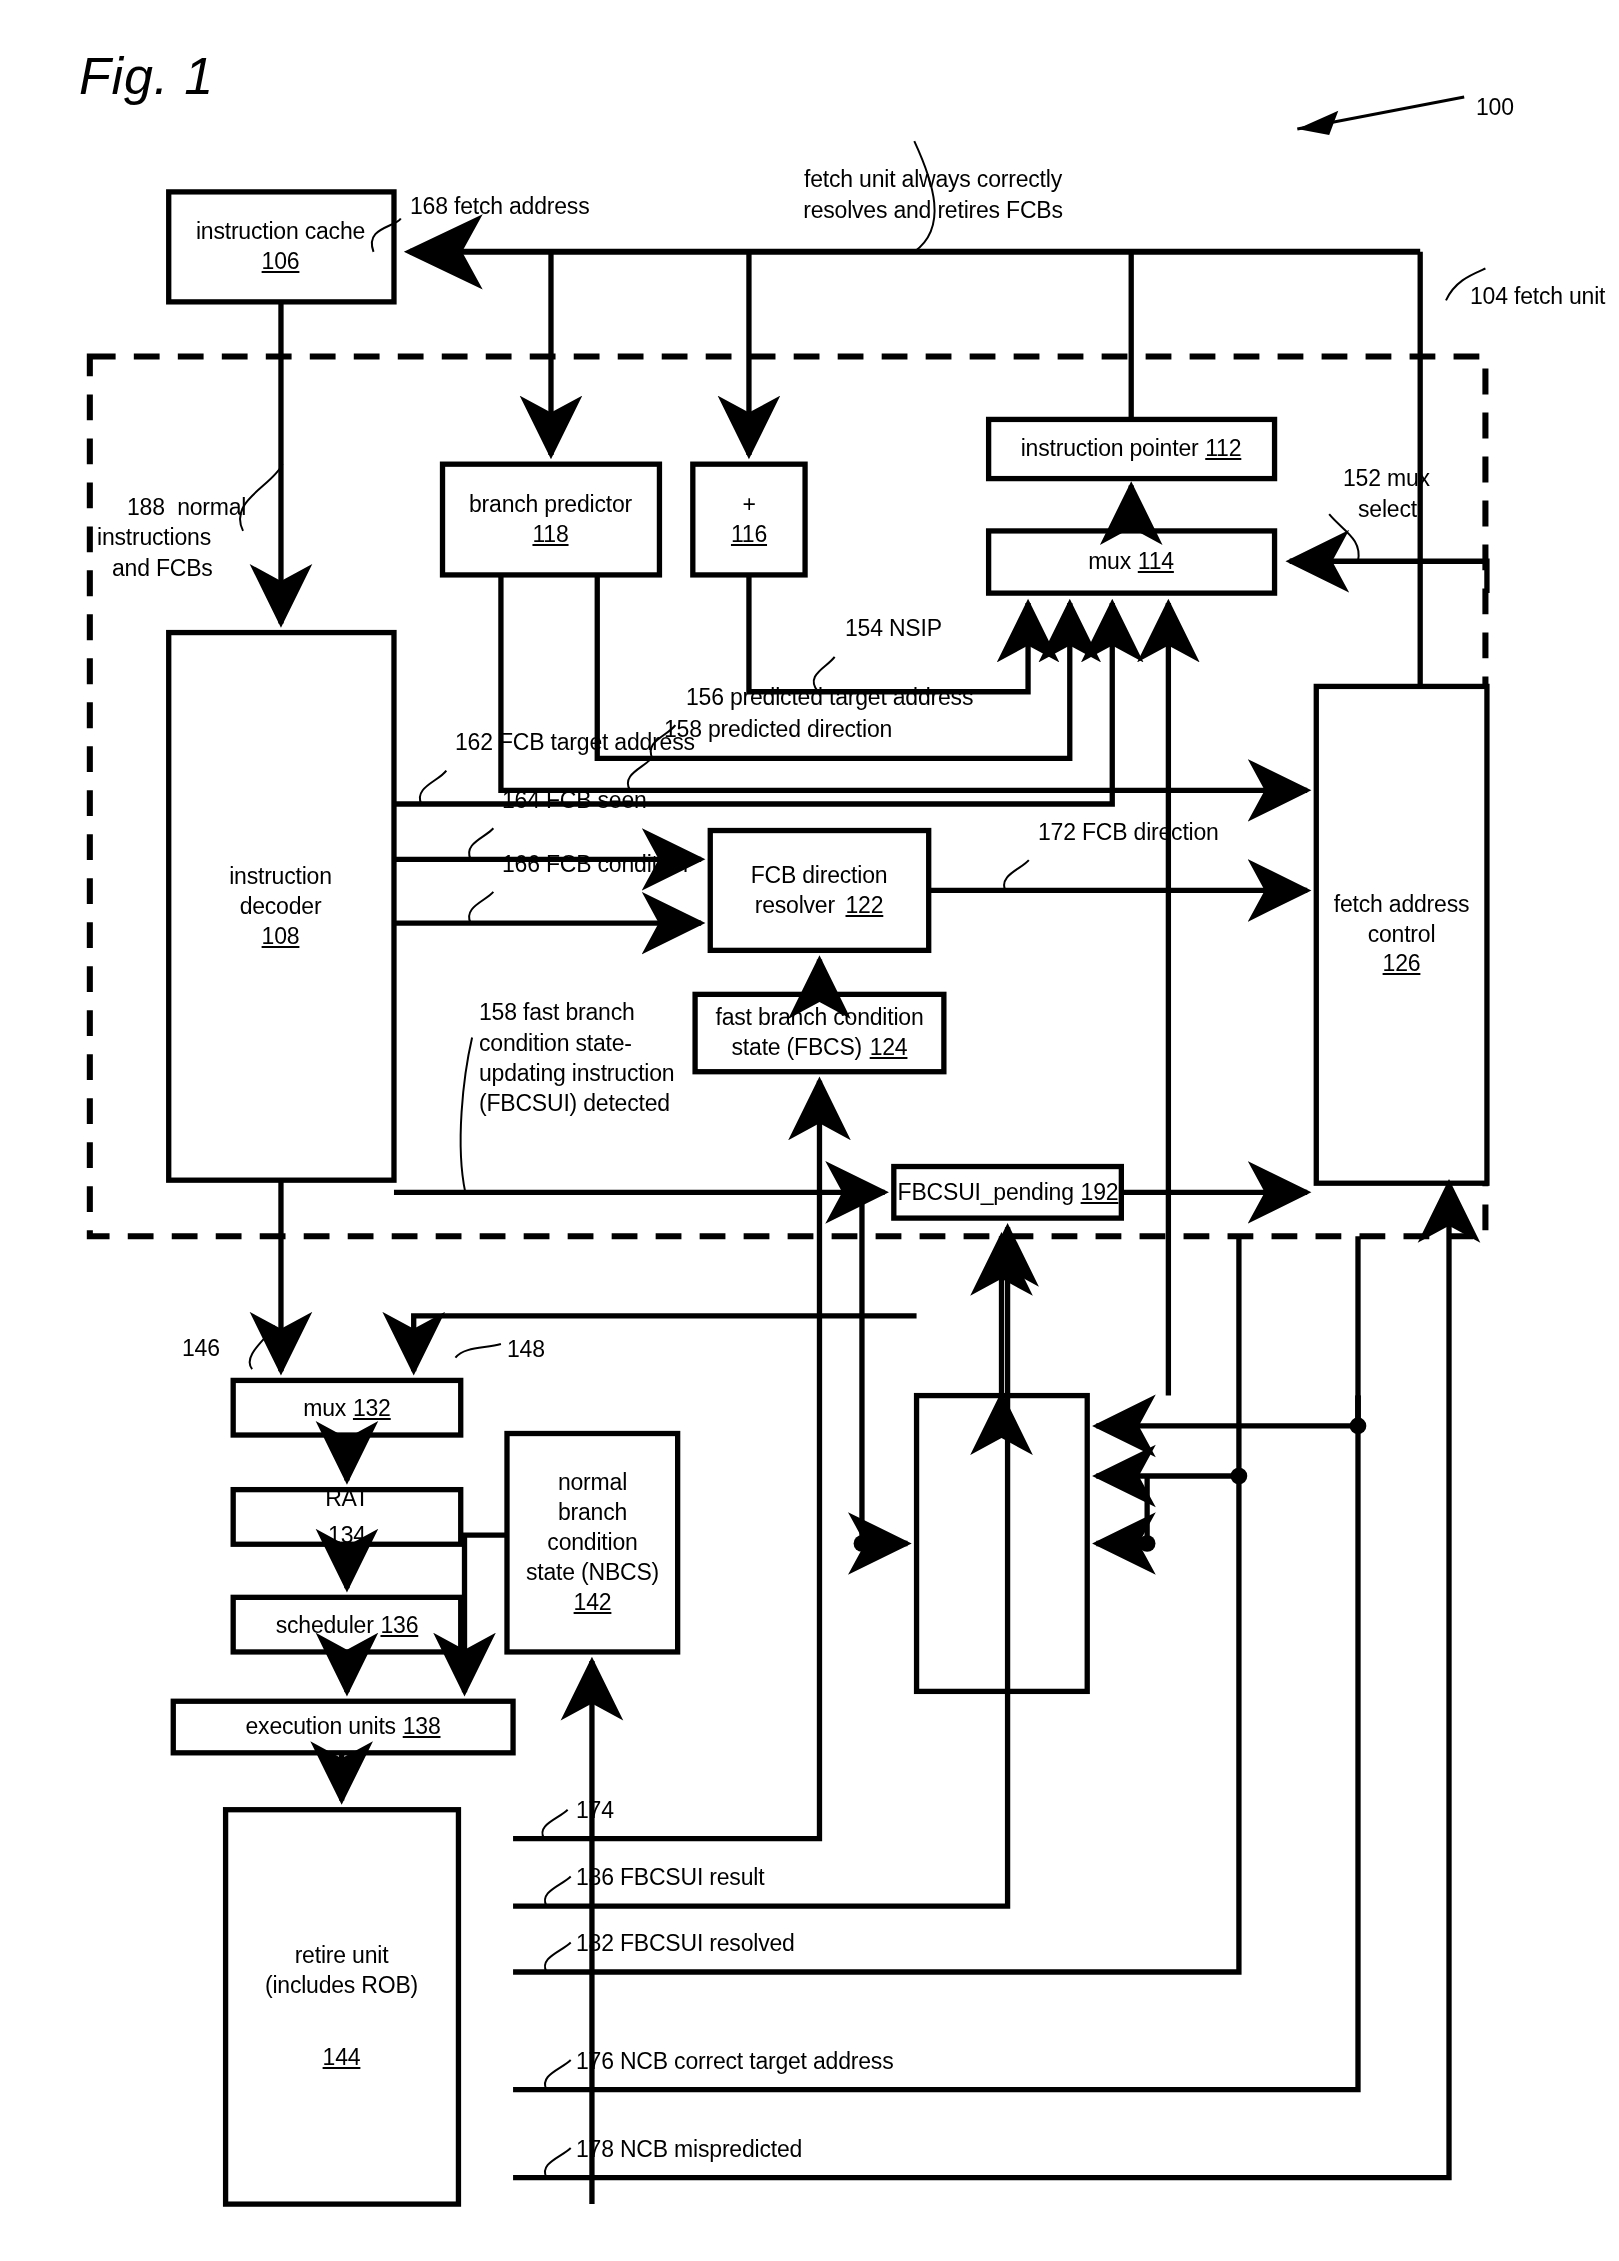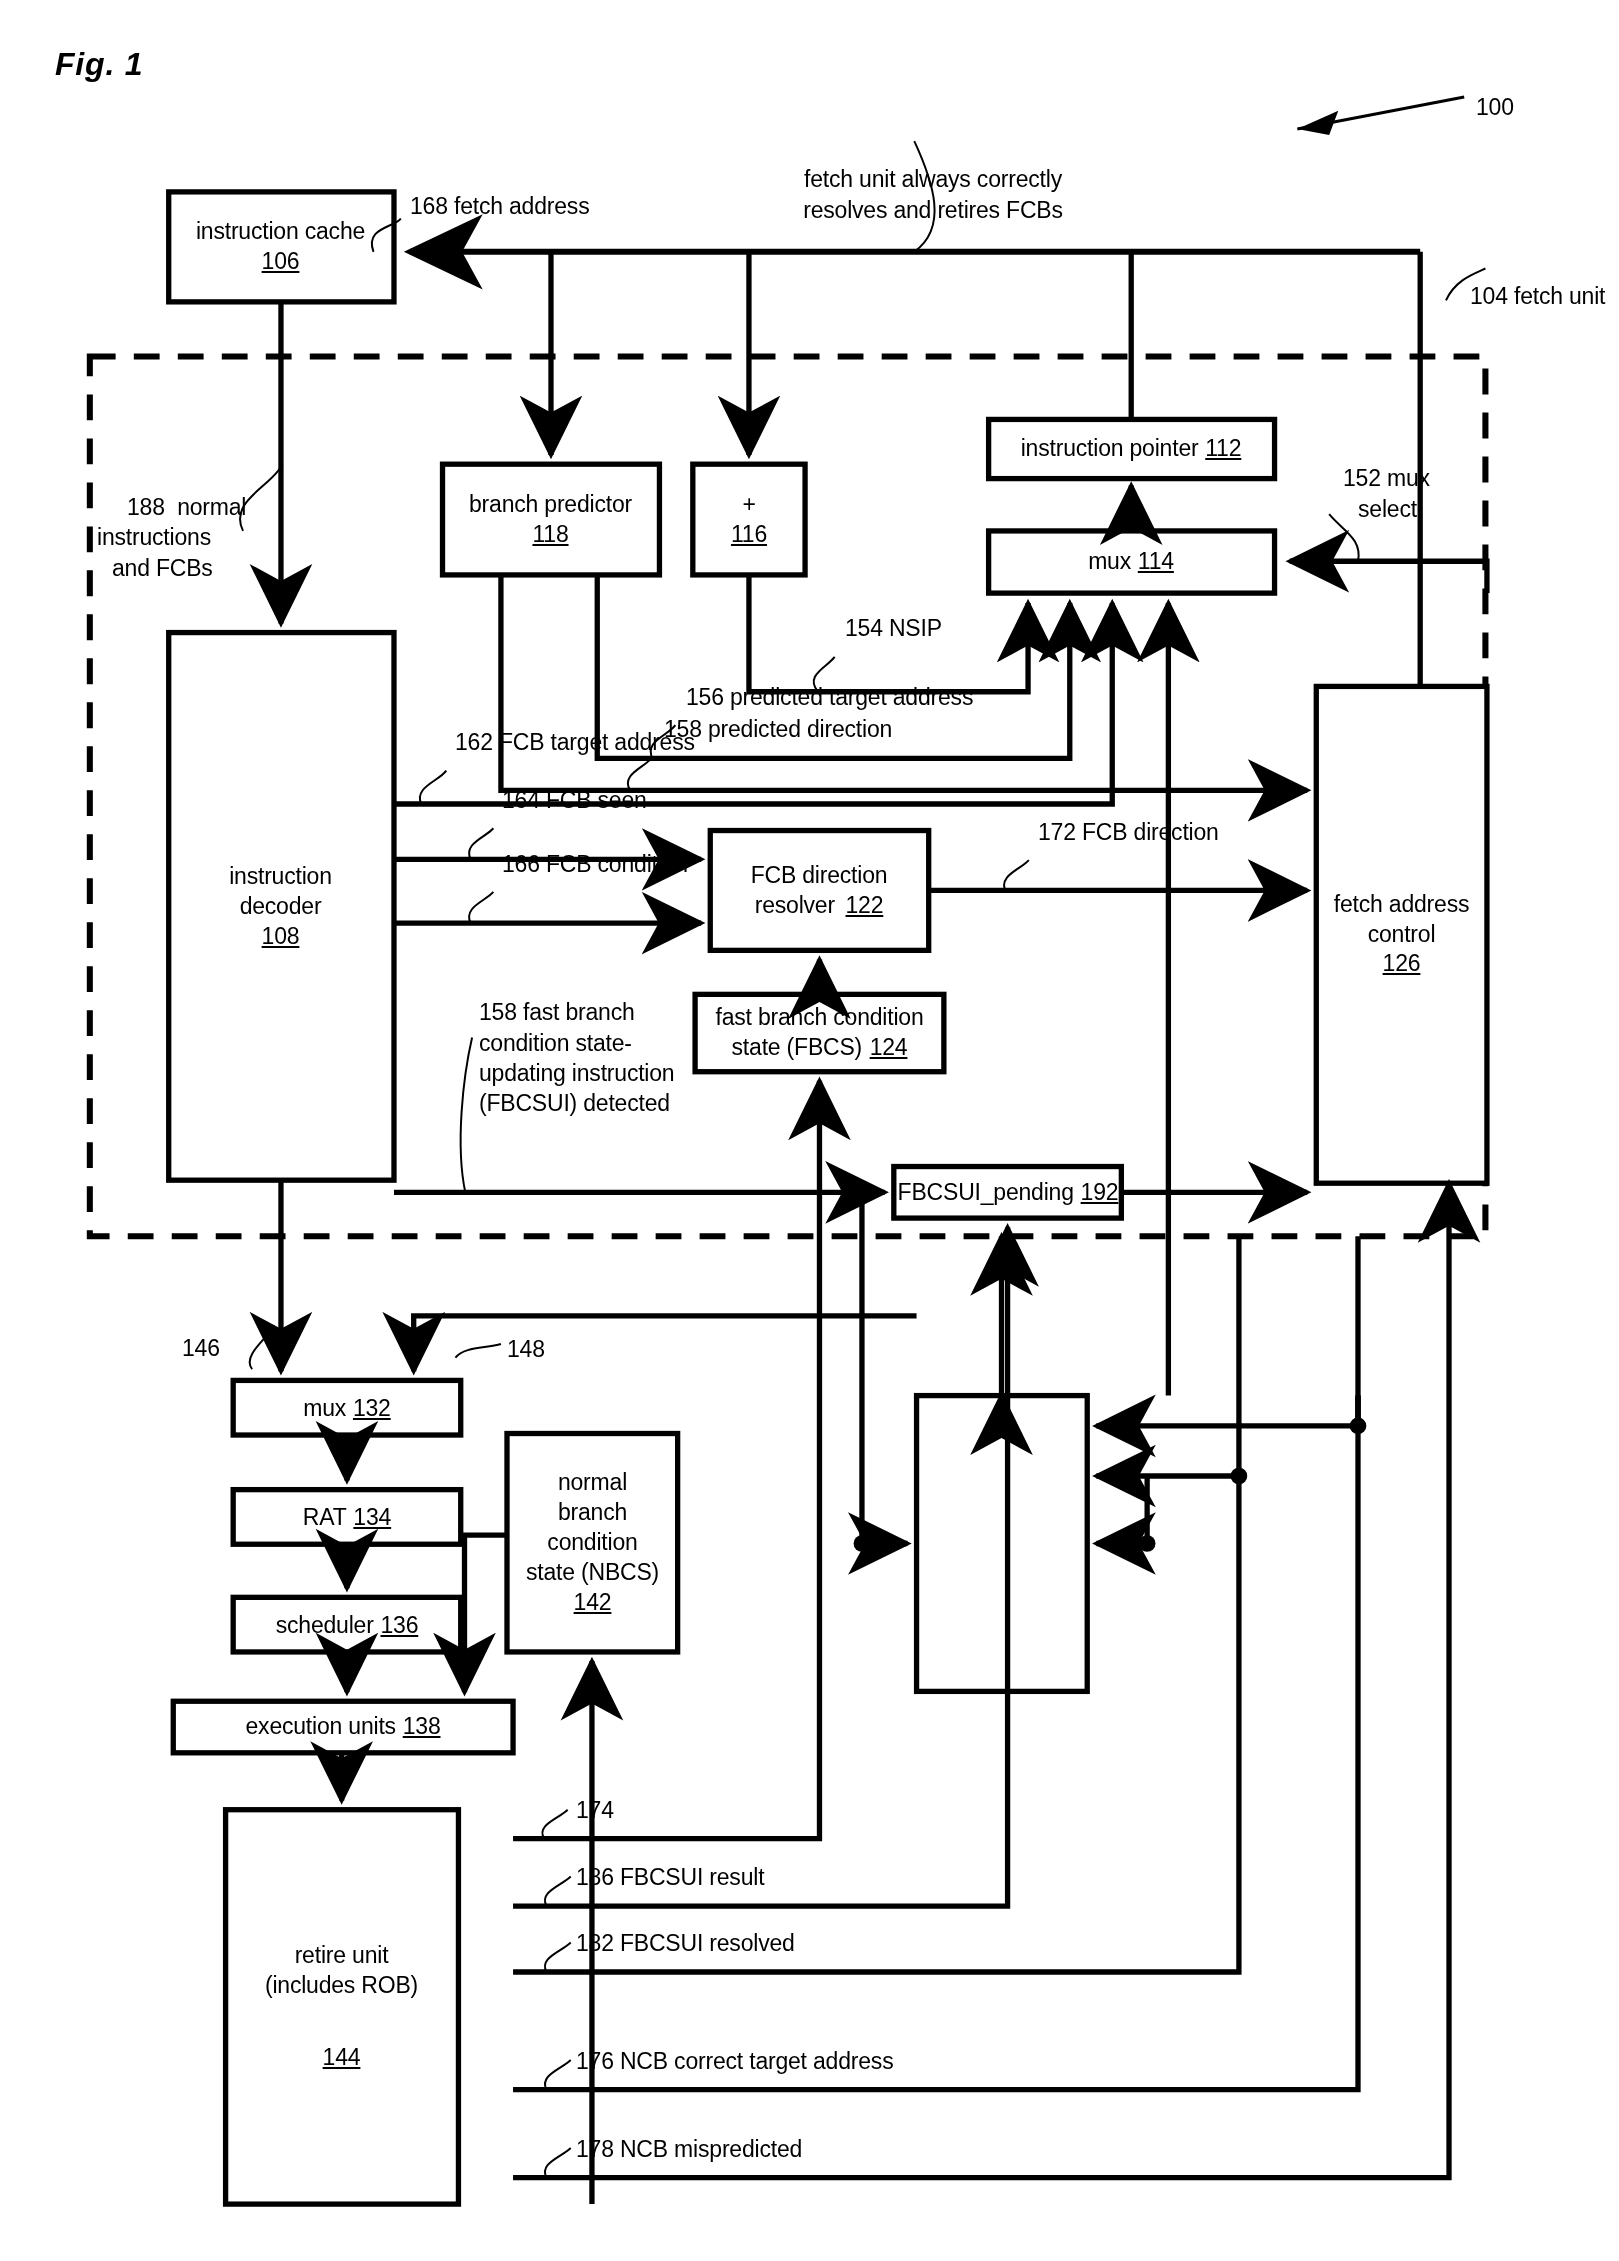--- a/index.html
+++ b/index.html
@@ -35,23 +35,24 @@
     line-height:1.3;
     letter-spacing:-0.2px;
   }
   .boxtext.inline { flex-direction:row; gap:6.8px; }
   .u { text-decoration: underline; text-underline-offset: 2.3px; }
 
   .figtitle {
     position:absolute;
     font-family:"Liberation Sans", sans-serif;
     font-style: italic;
-    font-weight: 700;
-    font-size: 32px;
+    font-weight: 400;
+    font-size: 52px;
     letter-spacing: 0.8px;
+    margin-left: 24px;
   }
 </style>
 </head>
 <body>
 
 <div id="stage">
 
   <svg id="svgroot" viewBox="0 0 2135 2981">
     <defs>
       <marker id="ah" markerWidth="13" markerHeight="13" refX="11.2" refY="6.5" orient="auto" markerUnits="strokeWidth">
@@ -255,21 +256,21 @@
   <div class="boxtext inline" style="left:894px; top:1167px; width:228px; height:52px;">
     <span>FBCSUI_pending</span>
     <span class="u">192</span>
   </div>
 
   <div class="boxtext inline" style="left:233px; top:1381px; width:228px; height:55px;">
     <span>mux</span>
     <span class="u">132</span>
   </div>
 
-  <div class="boxtext inline" style="left:233px; top:1490px; width:228px; height:55px;">
+  <div class="boxtext inline" style="left:233px; top:1490px; width:228px; height:55px;flex-direction:column;">
     <span>RAT</span>
     <span class="u">134</span>
   </div>
 
   <div class="boxtext inline" style="left:233px; top:1598px; width:228px; height:55px;">
     <span>scheduler</span>
     <span class="u">136</span>
   </div>
 
   <div class="boxtext" style="left:507px; top:1434px; width:171px; height:218px;">

